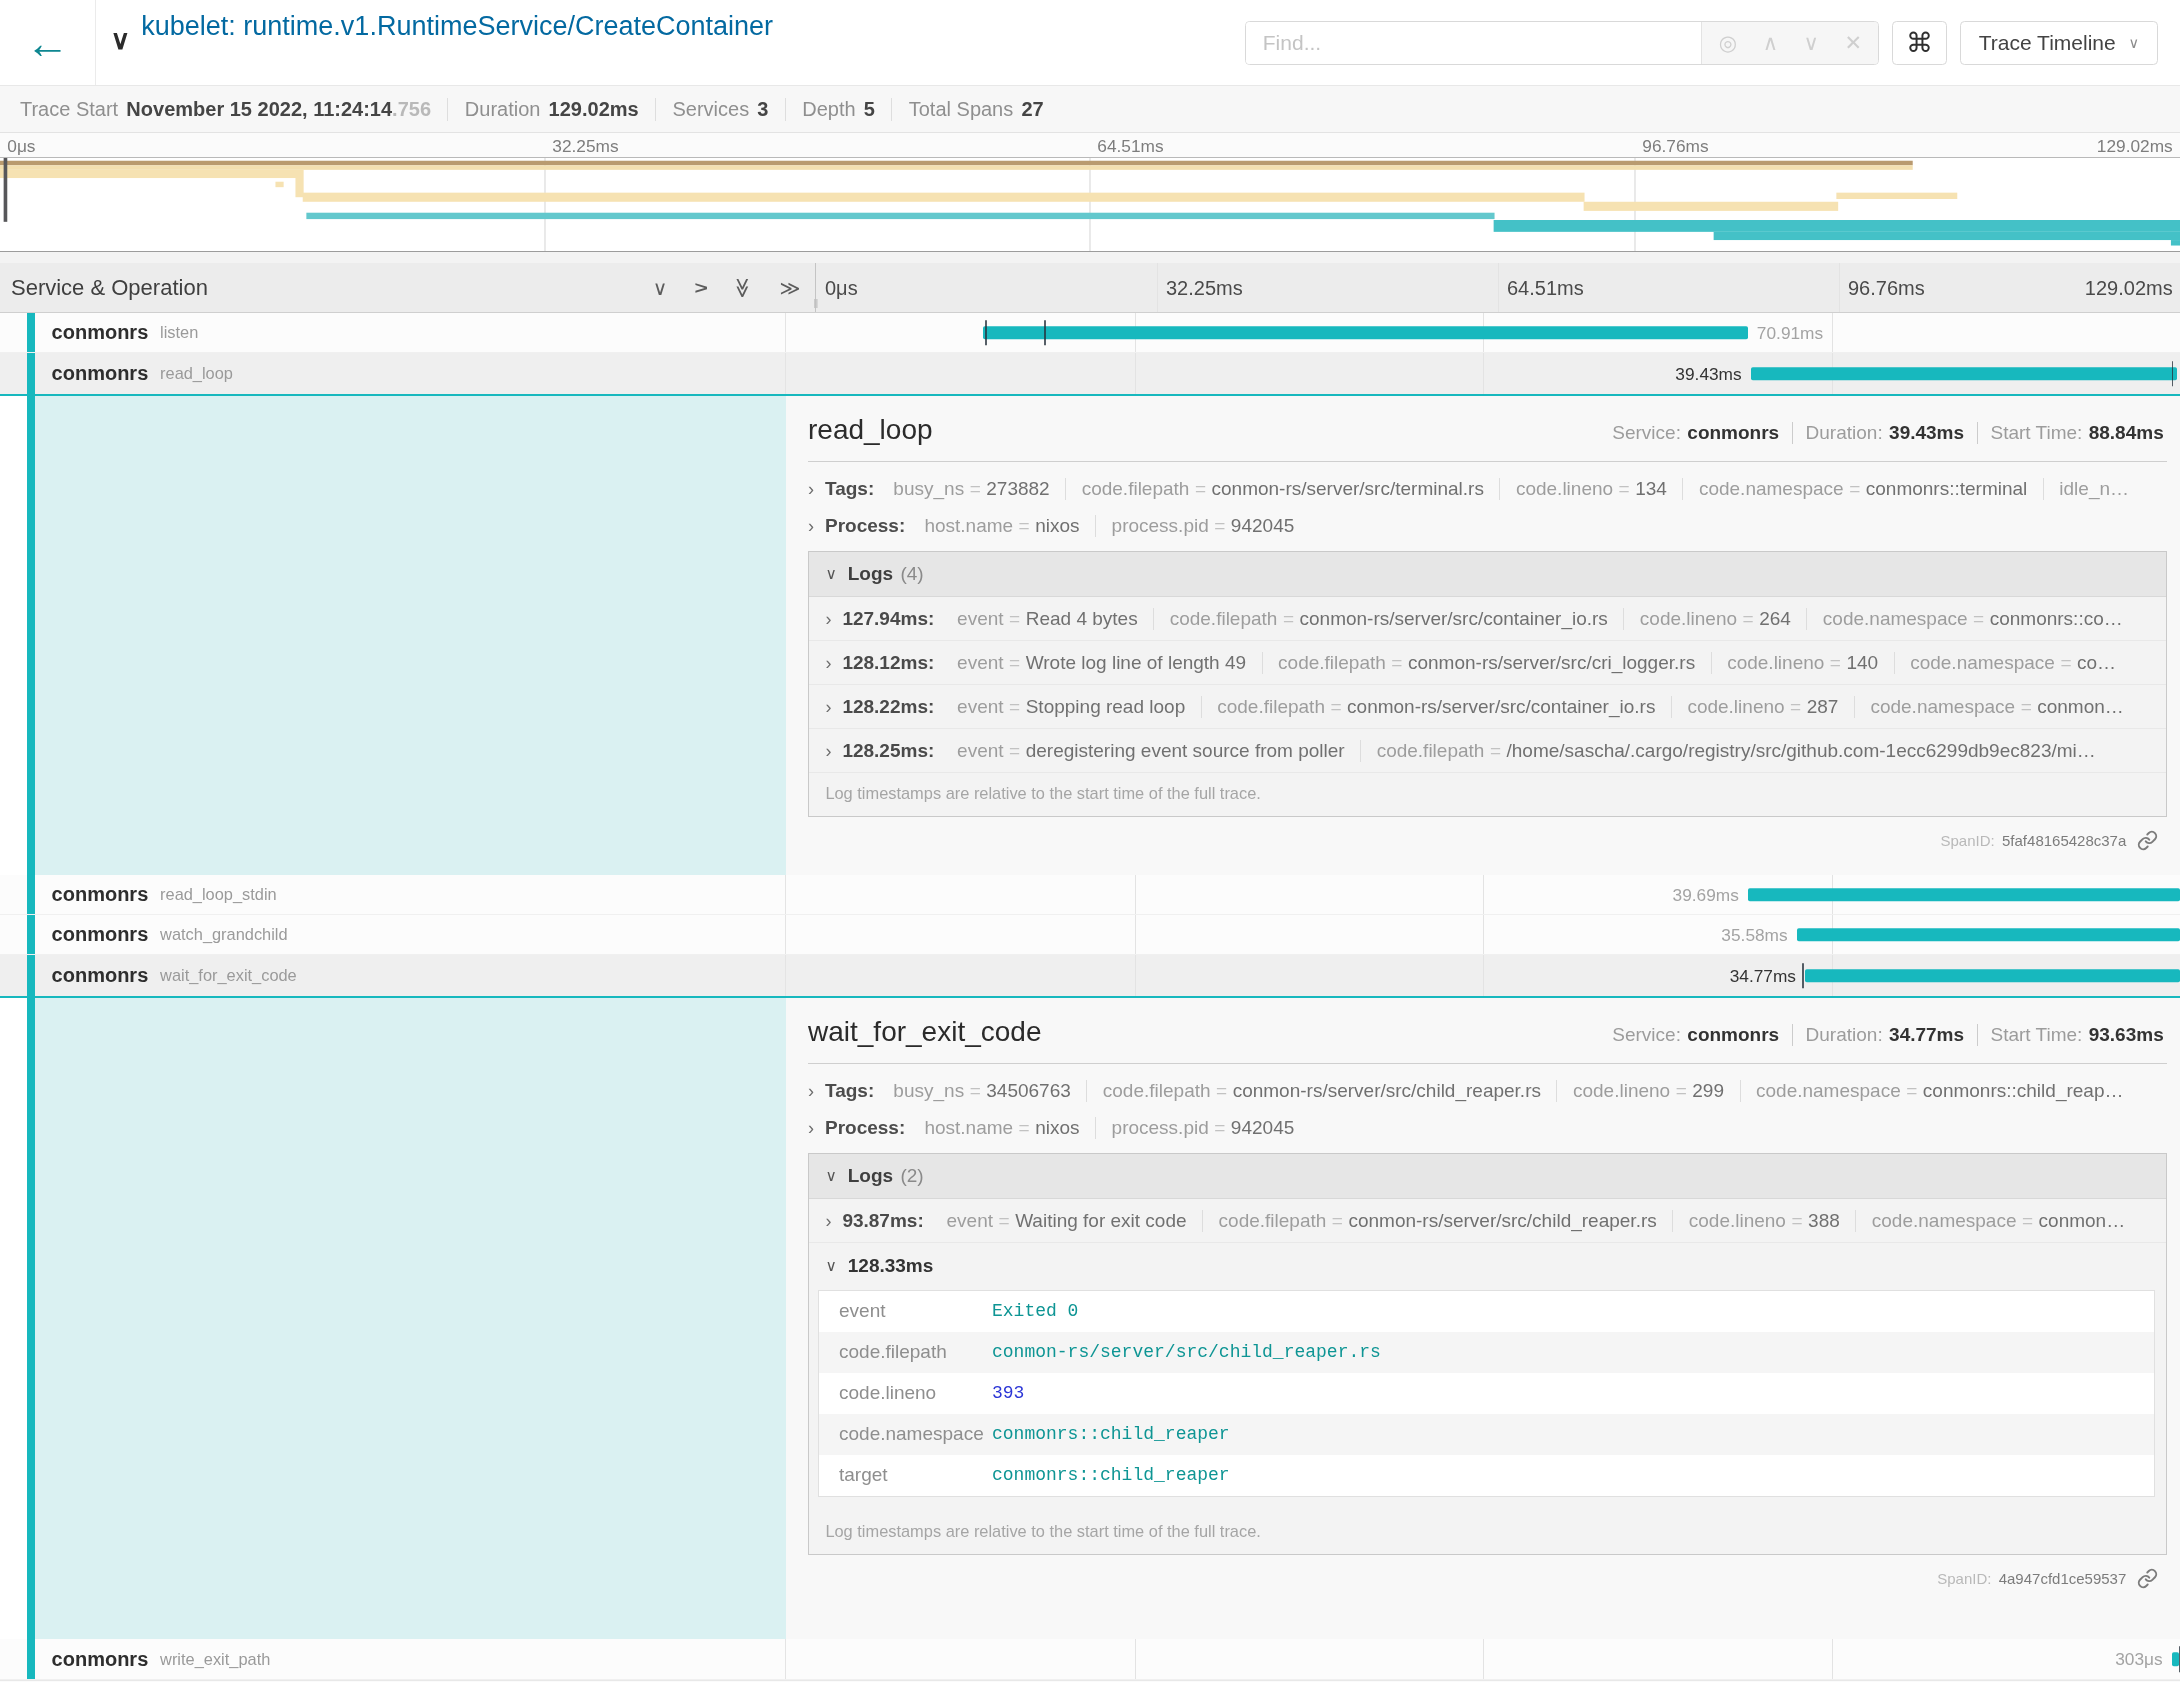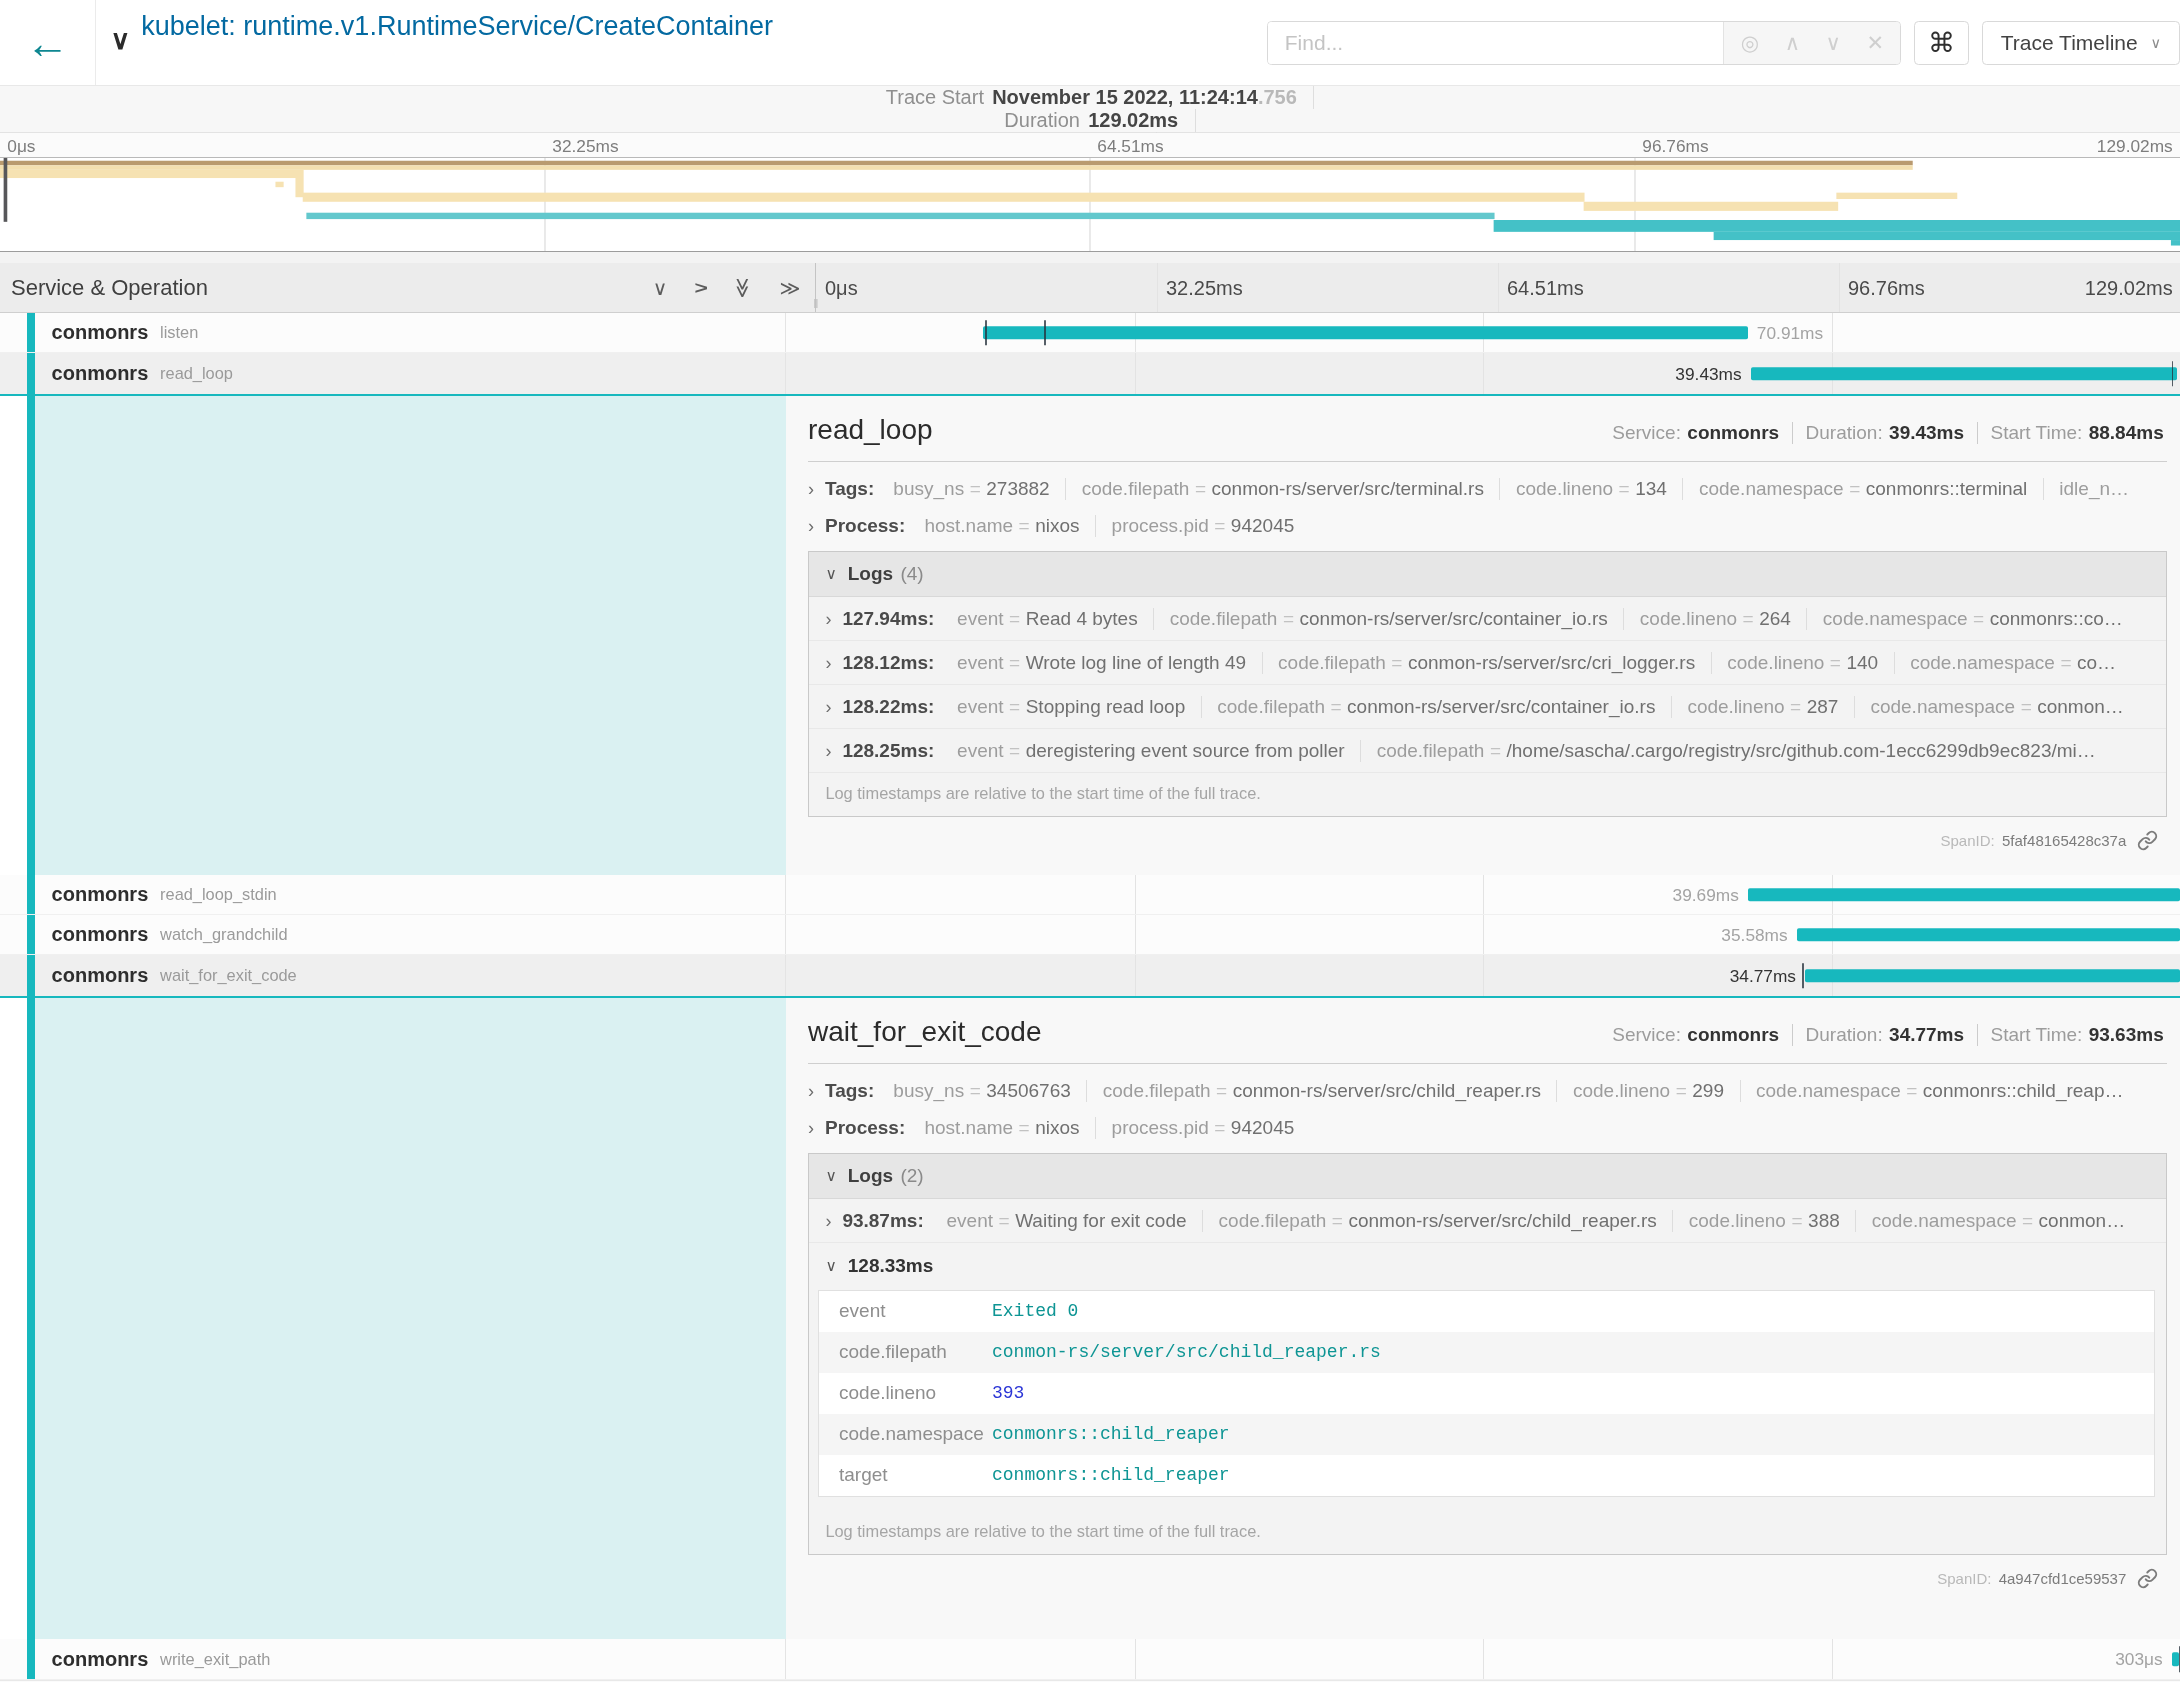--- a/index.html
+++ b/index.html
@@ -8,37 +8,37 @@
 
   
   .hdr { display:flex; height:86px; border-bottom:0.9px solid #e8e8e8; background:#fff; }
   .back-btn { width:96px; border-right:0.9px solid #ebebeb; display:flex; align-items:center; justify-content:center;
               font-size:44px; color:#0e8791; cursor:pointer; }
   .title-wrap { display:flex; padding-left:14.5px; }
   .collapse-chevron { font-size:27px; font-weight:700; color:#2b2b2b; margin:27px 11px 0 0; line-height:1; cursor:pointer; }
   .titles { padding-top:11px; }
   .trace-title { font-size:27px; color:#0369a1; font-weight:400; line-height:1.15; }
   .trace-id { font-size:21px; color:#b3b3b3; margin-top:2.7px; }
-  .hdr-controls { margin-left:auto; display:flex; align-items:center; gap:12.7px; }
+  .hdr-controls { margin-left:auto; display:flex; align-items:center; padding-right:22px; gap:12.7px; }
   .find-group { display:flex; height:44px; border:0.9px solid #d9d9d9; border-radius:4.5px; overflow:hidden; background:#fff; }
   .find-input { width:455px; border:none; outline:none; padding:0 16.4px; font-size:21px; color:#444;
                 font-family:"Liberation Sans",sans-serif; }
   .find-input::placeholder { color:#c4c4c4; }
   .find-icons { display:flex; align-items:center; background:#f6f6f6; border-left:0.9px solid #e3e3e3;
                 padding:0 16.4px; gap:25.5px; color:#cfcfcf; font-size:21px; }
   .find-icons span { cursor:pointer; }
   .sq-btn { width:55px; height:44px; border:0.9px solid #d9d9d9; border-radius:4.5px; background:#fff;
             display:flex; align-items:center; justify-content:center; font-size:27px; color:#2f2f2f; cursor:pointer; }
   .view-btn { height:44px; border:0.9px solid #d9d9d9; border-radius:4.5px; background:#fff; display:flex;
               align-items:center; padding:0 18px; gap:12.7px; font-size:21px; color:#434343; cursor:pointer; }
   .view-btn .chev { font-size:14.5px; color:#8c8c8c; }
 
   
   .meta-bar { height:47px; background:#f7f7f7; border-bottom:0.9px solid #e3e3e3; display:flex; align-items:center;
-              padding-left:3.6px; font-size:20px; color:#8f8f8f;flex-direction:column; }
+              padding-left:3.6px; font-size:20px; color:#8f8f8f; }
   .meta-item { padding:0 16.4px; border-right:0.9px solid #dedede; white-space:nowrap; }
   .meta-item:last-child { border-right:none; }
   .meta-item b { color:#454545; font-weight:700; margin-left:8.2px; }
   .meta-item .frac { color:#b9b9b9; font-weight:700; }
 
   
   .mini-ticks { position:relative; height:23.6px; background:#fbfbfb; font-size:17.3px; color:#7d7d7d; }
   .mini-ticks .mt { position:absolute; top:2.7px; }
   .mt0 { left:7.3px; } .mt1 { left:calc(25% + 7.3px); } .mt2 { left:calc(50% + 7.3px); }
   .mt3 { left:calc(75% + 7.3px); } .mt4 { right:7.3px; }

